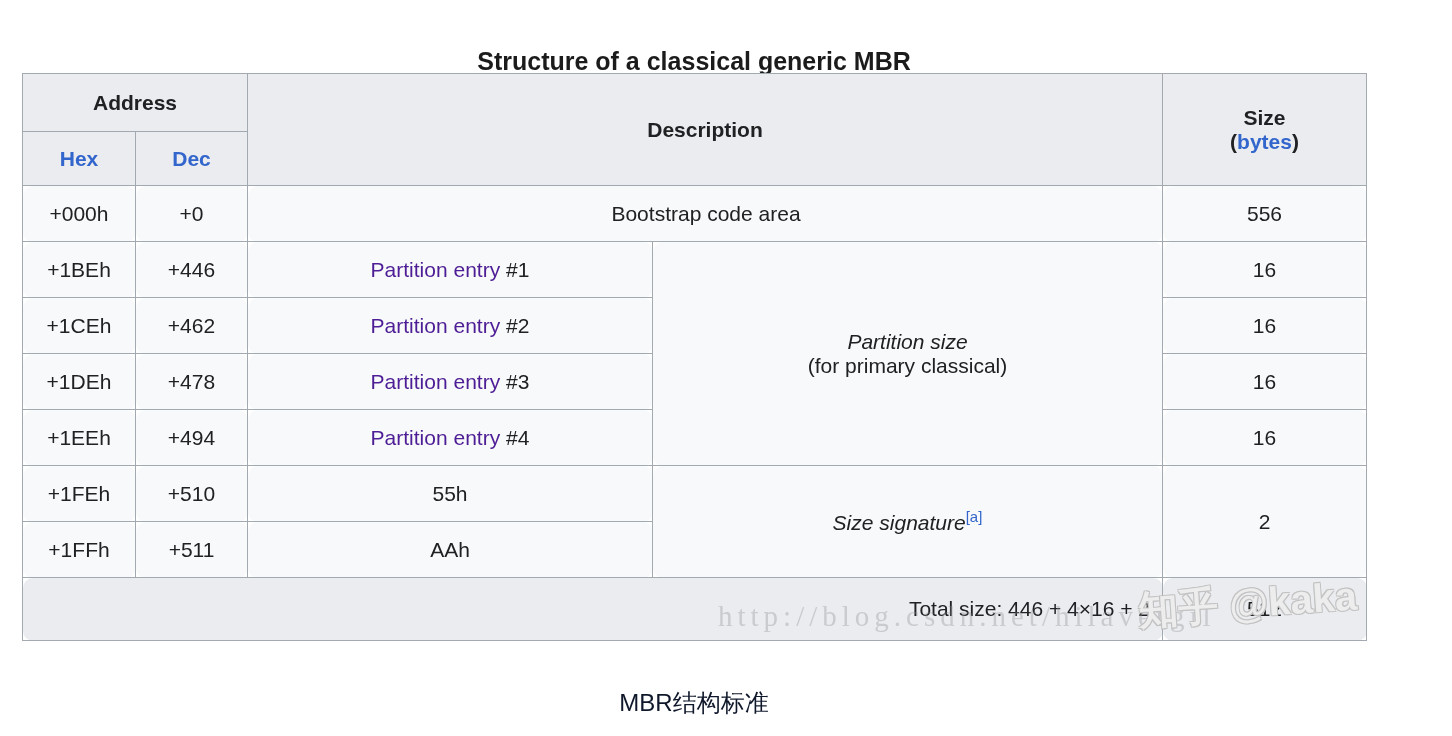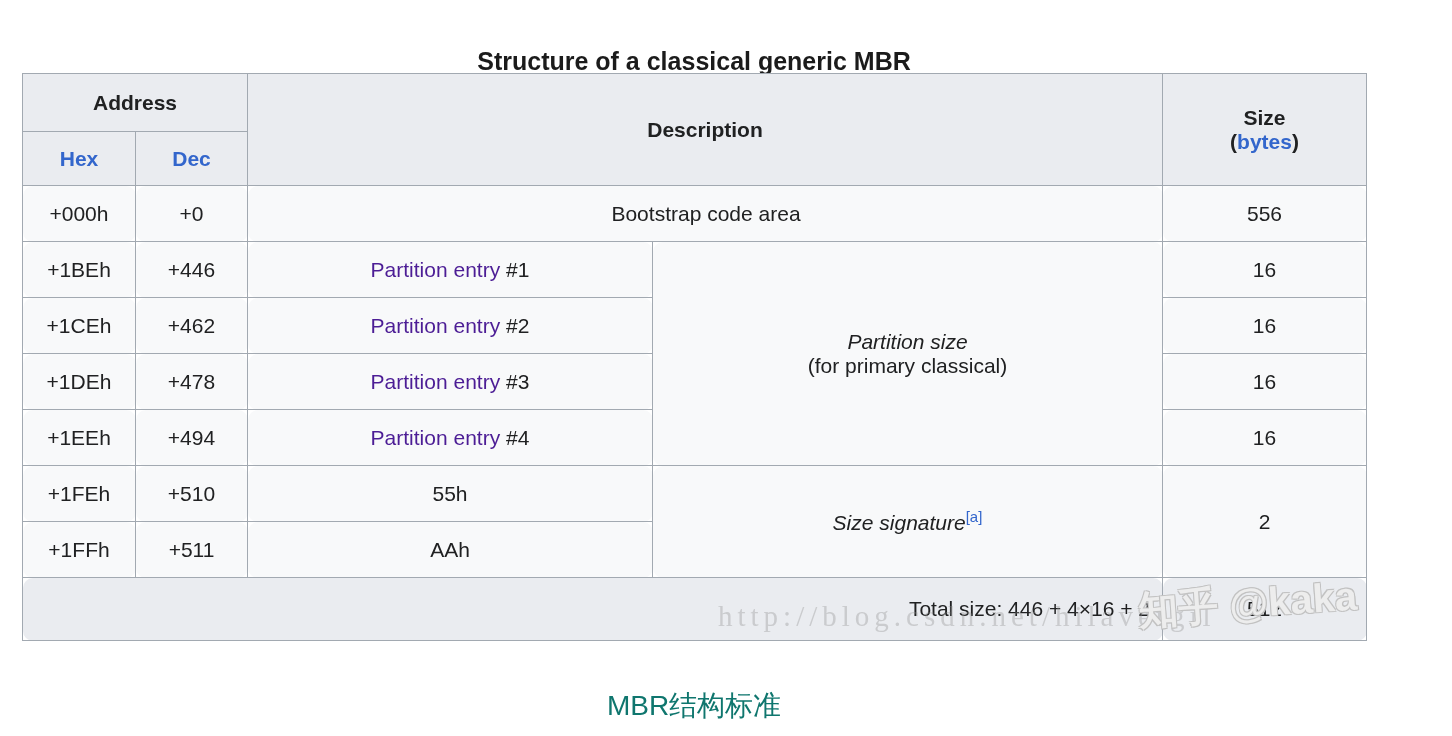--- a/index.html
+++ b/index.html
@@ -43,21 +43,21 @@
     white-space:nowrap; pointer-events:none; z-index:5;
   }
   .wm-zhihu {
     position:absolute; left:1138px; top:576px;
     font-size:40px; font-weight:bold; color:rgba(245,245,245,0.85);
     text-shadow:-1px -1px 0 #c2c2c2, 1px -1px 0 #c2c2c2, -1px 1px 0 #c2c2c2, 1px 1px 0 #c2c2c2;
     transform:rotate(-4deg); white-space:nowrap; pointer-events:none; z-index:6;
   }
   .caption {
     position:absolute; top:687px; left:22px; width:1344px;
-    text-align:center; font-size:28px; color:#0f766e;
+    text-align:center; font-size:24px; color:#0f172a;
   }
 </style>
 </head>
 <body>
 
 <div class="stage">
 
   <div class="title">Structure of a classical generic MBR</div>
 
   <table class="mbr">

